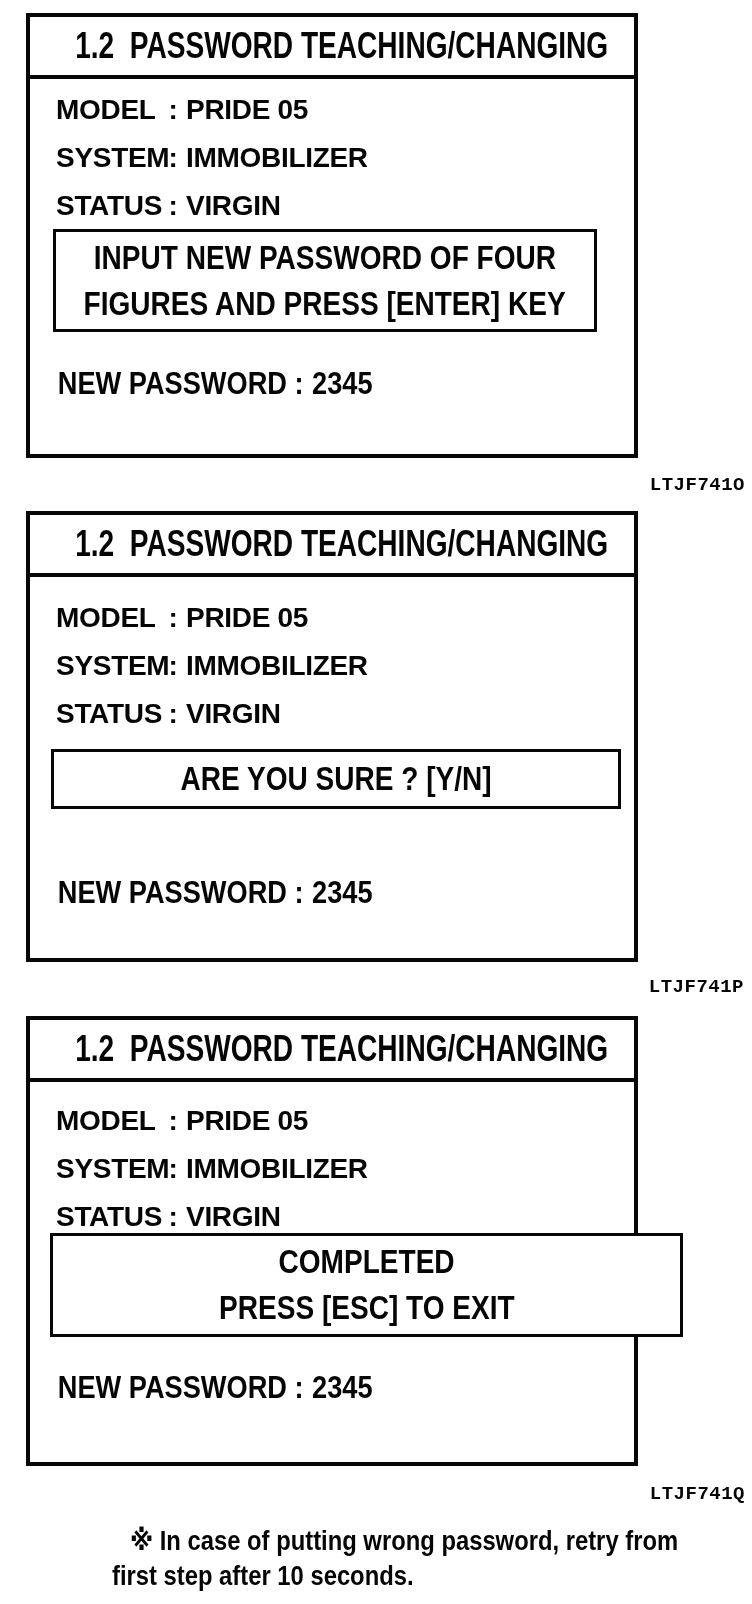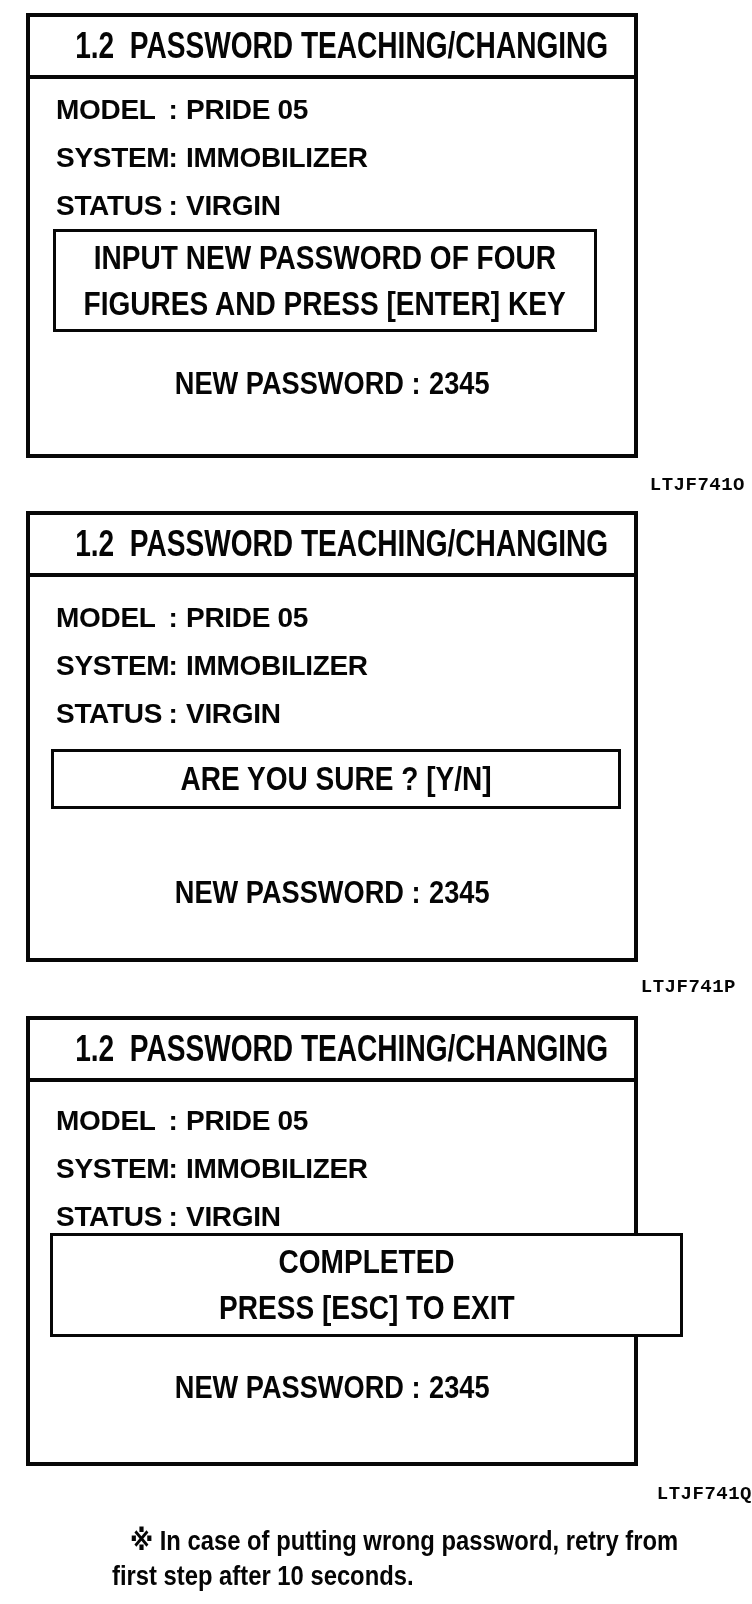--- a/index.html
+++ b/index.html
@@ -75,21 +75,21 @@
     line-height: 46px;
     white-space: pre;
     transform: scaleX(0.85);
     transform-origin: 50% 50%;
   }
   .pw {
     position: absolute;
     left: 0;
     right: 0;
     display: flex;
-    justify-content: center;
+    justify-content: flex-start;
   }
   .pw-inner {
     display: inline-flex;
     gap: 10px;
     font-size: 32px;
     font-weight: 700;
     white-space: pre;
     transform: scaleX(0.85);
     transform-origin: 50% 50%;
   }
@@ -172,21 +172,21 @@
     <div class="msgbox" style="left:21px;top:234px;width:570px;height:60px">
       <div class="msg">ARE YOU SURE ? [Y/N]</div>
     </div>
     <div class="pw" style="top:359px">
       <span class="pw-inner">
         <span>NEW PASSWORD :</span>
         <span>2345</span>
       </span>
     </div>
   </section>
-  <div class="figcode" style="top:976px;right:16px">LTJF741P</div>
+  <div class="figcode" style="top:976px;right:8px">LTJF741P</div>
 
   <section class="screen" style="top:1016px;height:450px">
     <div class="hdr">
       <span class="title">1.2  PASSWORD TEACHING/CHANGING</span>
     </div>
     <div class="info" style="top:77px">
       <div class="row">
         <span class="lbl">MODEL</span>
         <span class="sep">:</span>
         <span class="val">PRIDE 05</span>
@@ -206,18 +206,18 @@
       <div class="msg">COMPLETED</div>
       <div class="msg">PRESS [ESC] TO EXIT</div>
     </div>
     <div class="pw" style="top:349px">
       <span class="pw-inner">
         <span>NEW PASSWORD :</span>
         <span>2345</span>
       </span>
     </div>
   </section>
-  <div class="figcode" style="top:1483px;right:0">LTJF741Q</div>
+  <div class="figcode" style="top:1483px;right:7px">LTJF741Q</div>
 
   <div class="fnote" style="left:130px;top:1524px">※ In case of putting wrong password, retry from</div>
   <div class="fnote" style="left:112px;top:1560px">first step after 10 seconds.</div>
 
 </div>
 
 </body></html>

